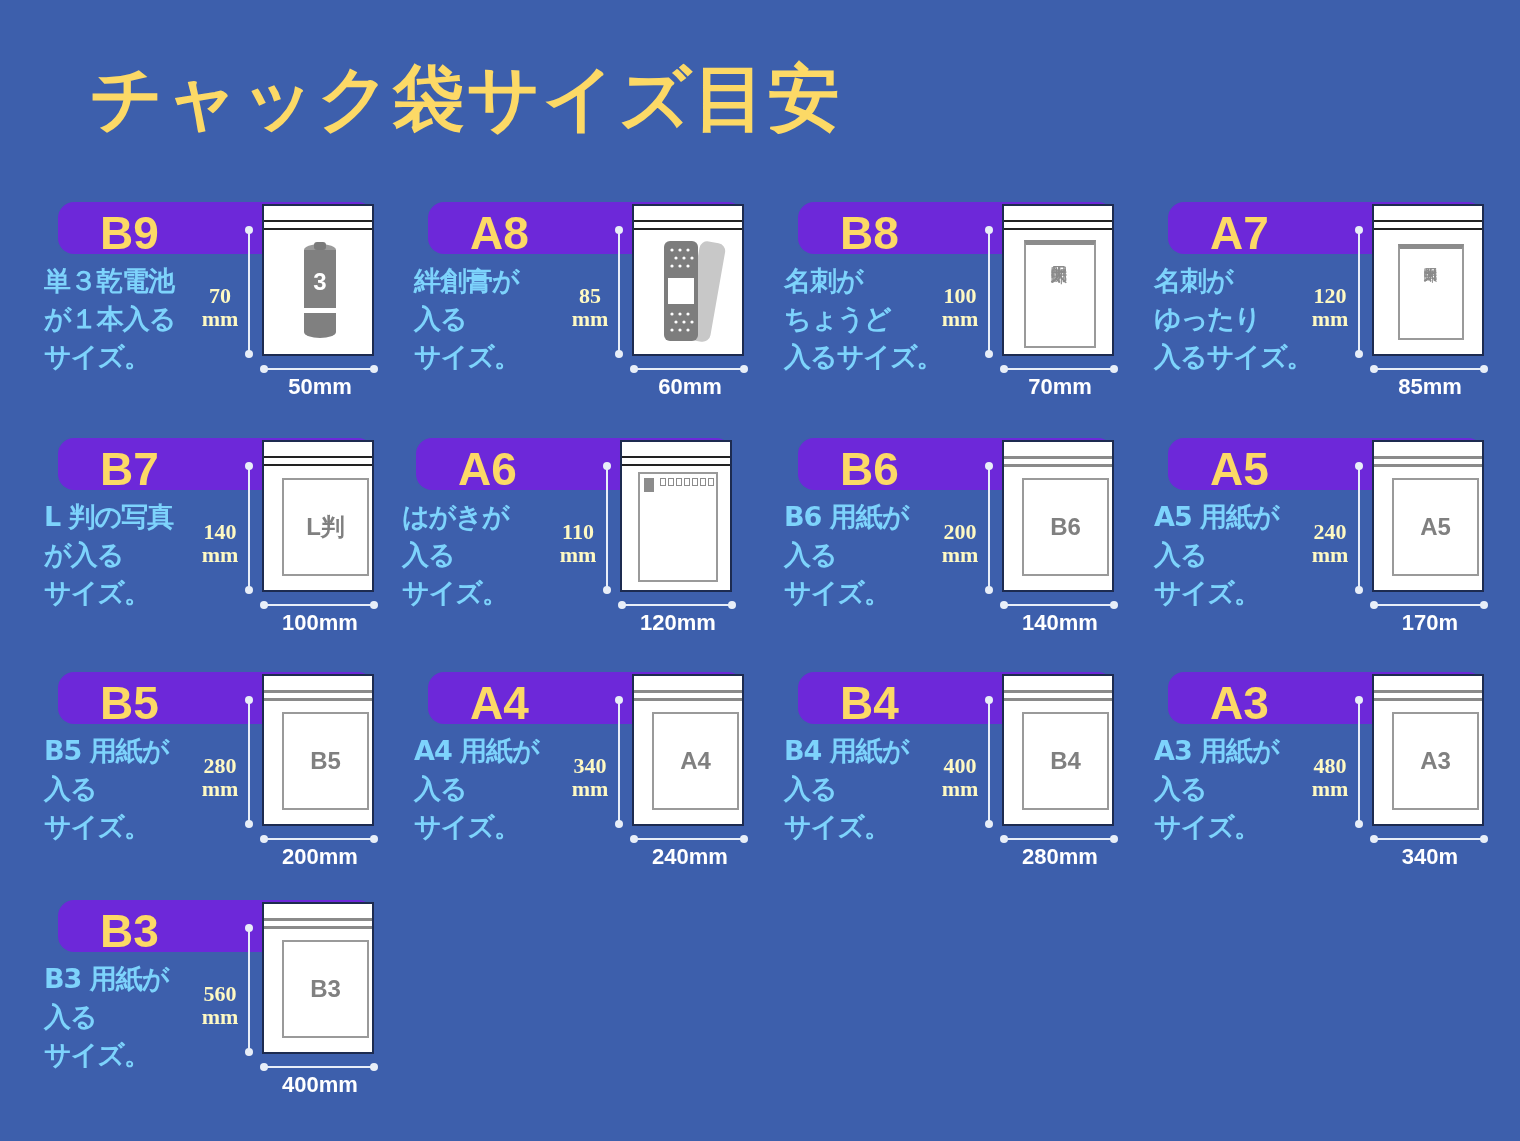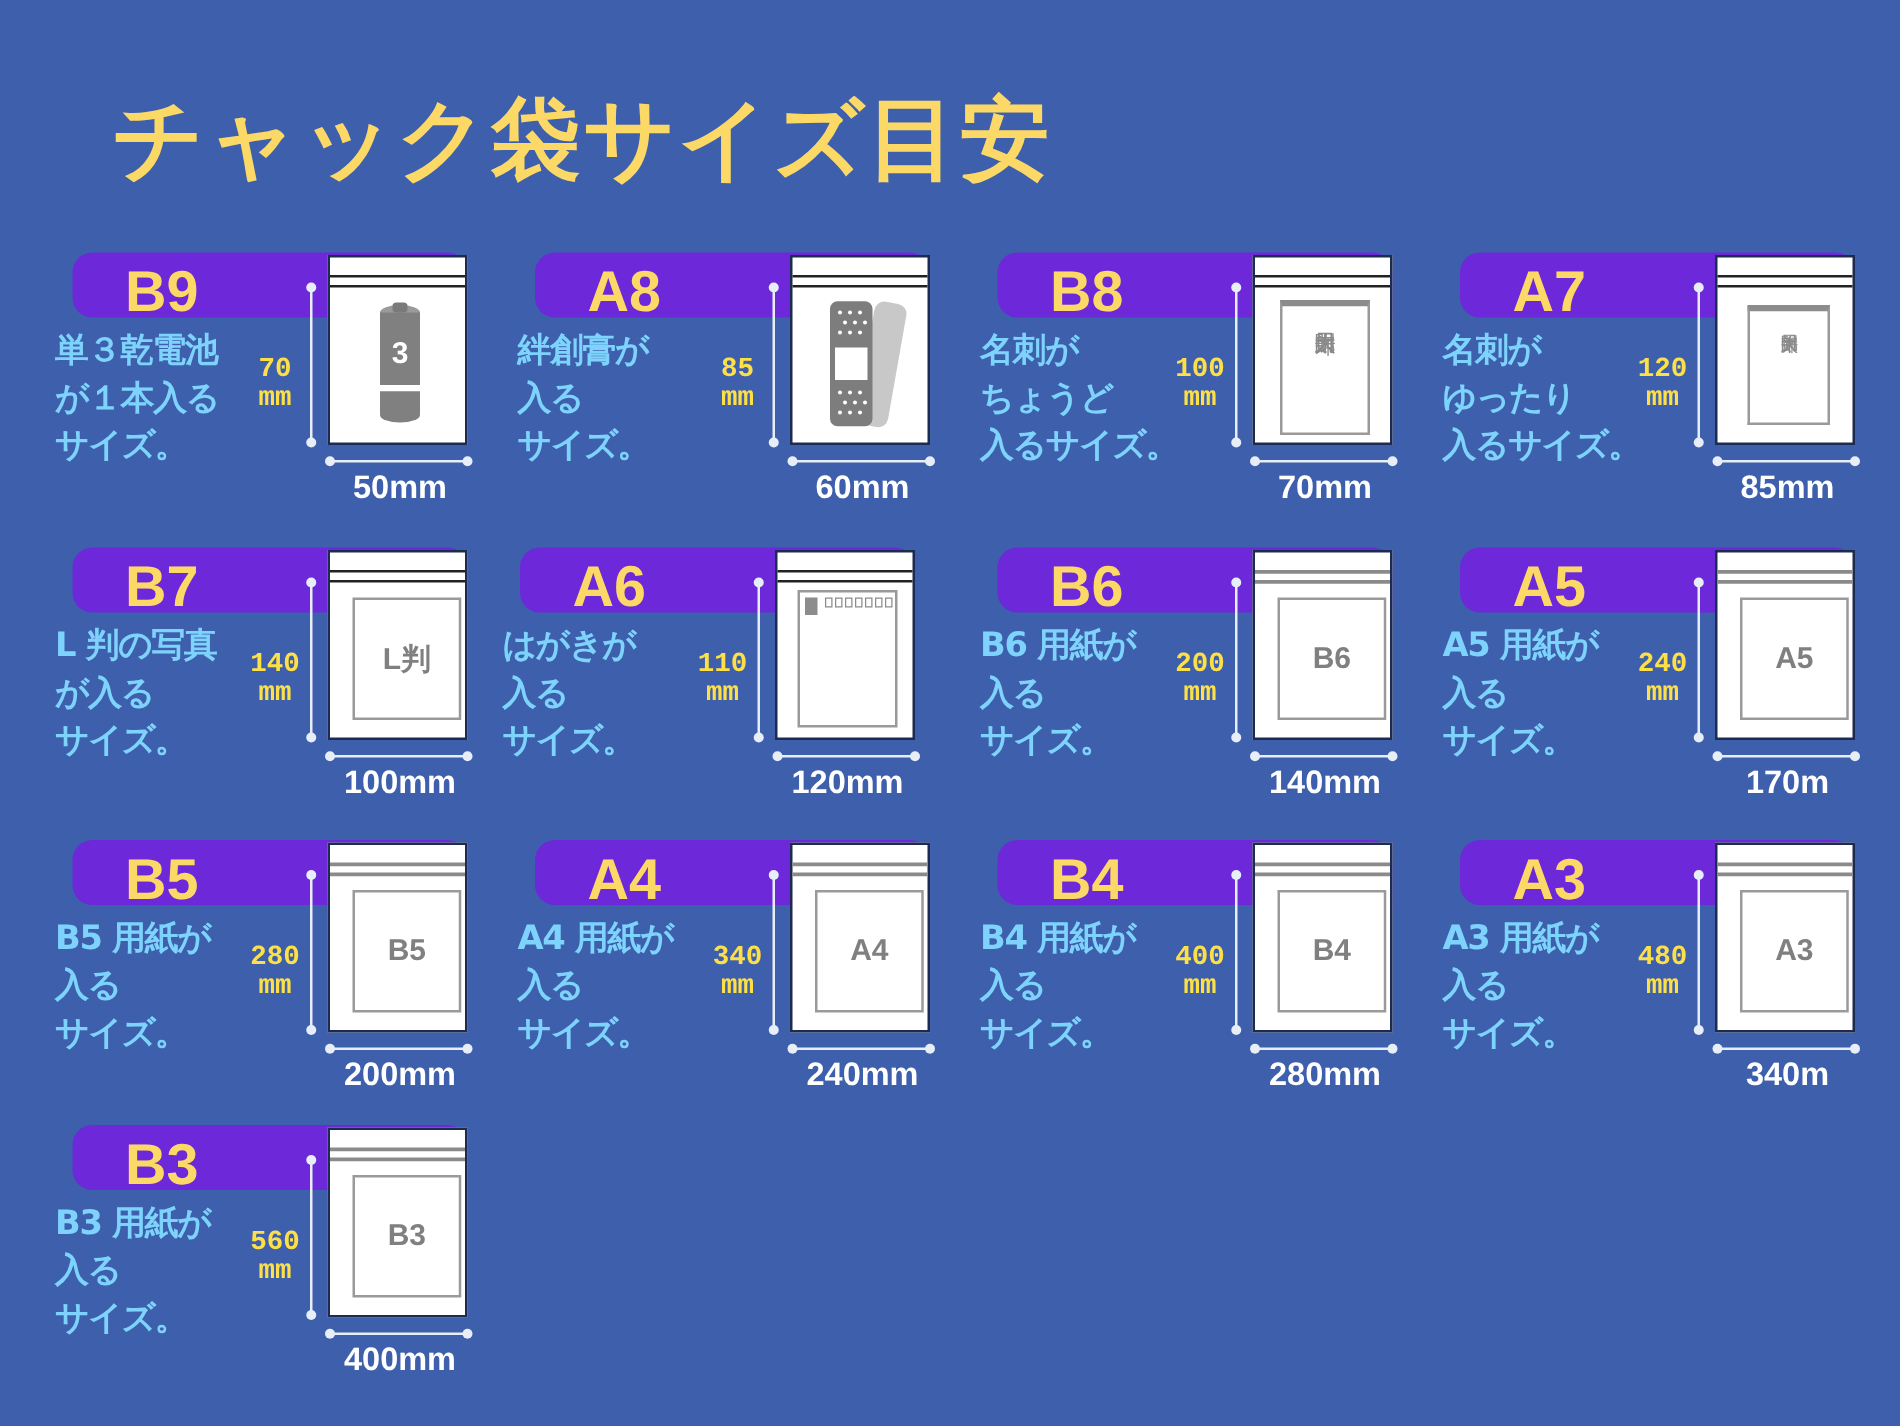--- a/index.html
+++ b/index.html
@@ -4,43 +4,43 @@
 <style>
   html, body { margin: 0; padding: 0; }
   body {
     width: 1520px; height: 1141px;
     background: #3d5fac;
     position: relative;
     overflow: hidden;
     font-family: "DejaVu Sans", "Liberation Sans", sans-serif;
   }
   .title {
-    position: absolute; left: 90px; top: 75px;
+    position: absolute; left: 90px; top: 62px;
     font-size: 72px; font-weight: bold; color: #fcd966;
     letter-spacing: 2px; line-height: 1;
   }
   .card { position: absolute; width: 370px; height: 220px; }
   .band {
     position: absolute; left: 18px; top: 10px; width: 316px; height: 52px;
     background: #6d28d9; border-radius: 16px 16px 0 16px;
   }
   .code {
     position: absolute; left: 42px; top: 6px;
     font-family: "Liberation Sans", "DejaVu Sans", sans-serif;
     font-size: 46px; font-weight: bold; color: #fcd966; line-height: 50px;
   }
   .desc {
     position: absolute; left: 4px; top: 70px;
     color: #7dd3fc; font-size: 27px; font-weight: bold; line-height: 38px;
     white-space: pre; letter-spacing: -1px;
   }
   .hlabel {
     position: absolute; left: 150px; top: 92px; width: 60px; text-align: center;
-    color: #fde047; font-weight: bold; font-size: 22px; line-height: 23px;
-    font-family: Liberation Mono, monospace;
+    color: #fef9c3; font-weight: bold; font-size: 22px; line-height: 23px;
+    font-family: Liberation Serif, serif;
   }
   .vline {
     position: absolute; left: 208px; top: 38px; width: 2px; height: 124px; background: #e8eef8;
   }
   .vline::before, .vline::after {
     content: ""; position: absolute; left: -3px; width: 8px; height: 8px; border-radius: 50%; background: #e8eef8;
   }
   .vline::before { top: -4px; }
   .vline::after { bottom: -4px; }
   .bag {
@@ -53,21 +53,21 @@
   .hline {
     position: absolute; left: 224px; top: 176px; width: 110px; height: 2px; background: #e8eef8;
   }
   .hline::before, .hline::after {
     content: ""; position: absolute; top: -3px; width: 8px; height: 8px; border-radius: 50%; background: #e8eef8;
   }
   .hline::before { left: -4px; }
   .hline::after { right: -4px; }
   .wlabel {
     position: absolute; left: 212px; top: 182px; width: 136px; text-align: center;
-    color: #ffffff; font-weight: bold; font-size: 26px;
+    color: #ffffff; font-weight: bold; font-size: 22px;
     font-family: "Liberation Sans", "DejaVu Sans", sans-serif;
   }
   .paper {
     position: absolute; left: 18px; top: 36px; width: 87px; height: 98px;
     border: 2px solid #9a9a9a; box-sizing: border-box;
     display: flex; align-items: center; justify-content: center;
     color: #808080; font-weight: bold; font-size: 24px;
     font-family: "Liberation Sans", "DejaVu Sans", sans-serif;
   }
   .meishi {

